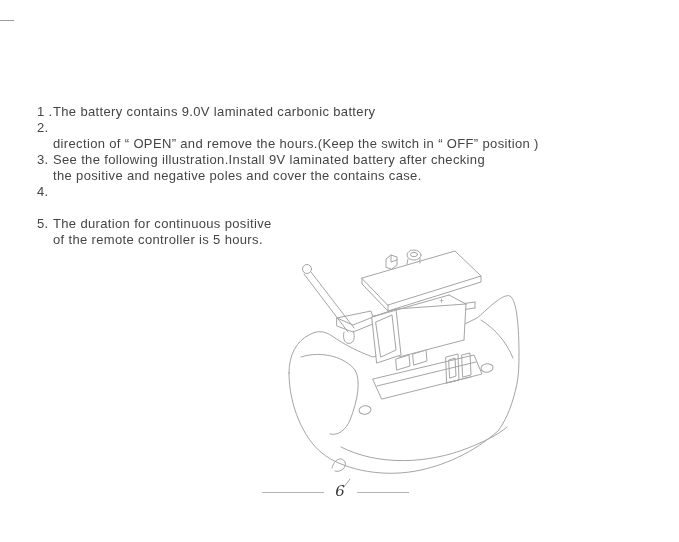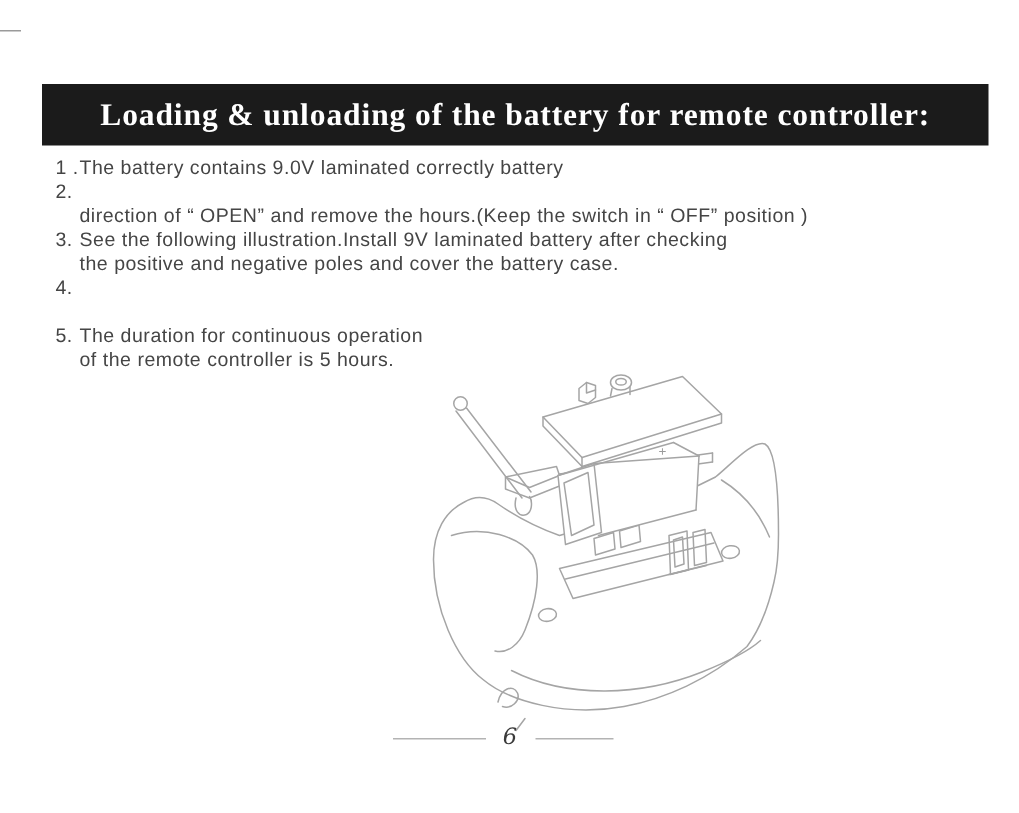--- a/index.html
+++ b/index.html
@@ -76,53 +76,50 @@
     font-size:15px;color:var(--footer-text);
   }
 </style>
 </head>
 <body>
 
 <div class="page">
 
   <div class="crop-mark"></div>
 
-  <div class="header-bar">
-    <span class="title">Loading &amp; unloading of the battery for remote controller:</span>
-  </div>
 
   <div class="instructions">
     <div class="instr-line">
         <span class="marker">1 .</span>
-        <span>The battery contains 9.0V laminated correctly battery</span>
+        <span>The battery contains 9.0V laminated carbonic battery</span>
       </div>
     <div class="instr-line">
         <span class="marker">2.</span>
       </div>
     <div class="instr-line">
         <span class="marker"></span>
         <span>direction of “ OPEN”  and remove the hours.(Keep the switch in “ OFF” position )</span>
       </div>
     <div class="instr-line">
         <span class="marker">3.</span>
         <span>See the following illustration.Install 9V laminated battery after checking</span>
       </div>
     <div class="instr-line">
         <span class="marker"></span>
-        <span>the positive and negative poles and cover the battery case.</span>
+        <span>the positive and negative poles and cover the contains case.</span>
       </div>
     <div class="instr-line">
         <span class="marker">4.</span>
       </div>
     <div class="instr-line">
         <span class="marker"></span>
       </div>
     <div class="instr-line">
         <span class="marker">5.</span>
-        <span>The duration for continuous operation</span>
+        <span>The duration for continuous positive</span>
       </div>
     <div class="instr-line">
         <span class="marker"></span>
         <span>of the remote controller is 5 hours.</span>
       </div>
   </div>
 
   <div class="illustration">
     <svg viewBox="0 0 272 252">
 

